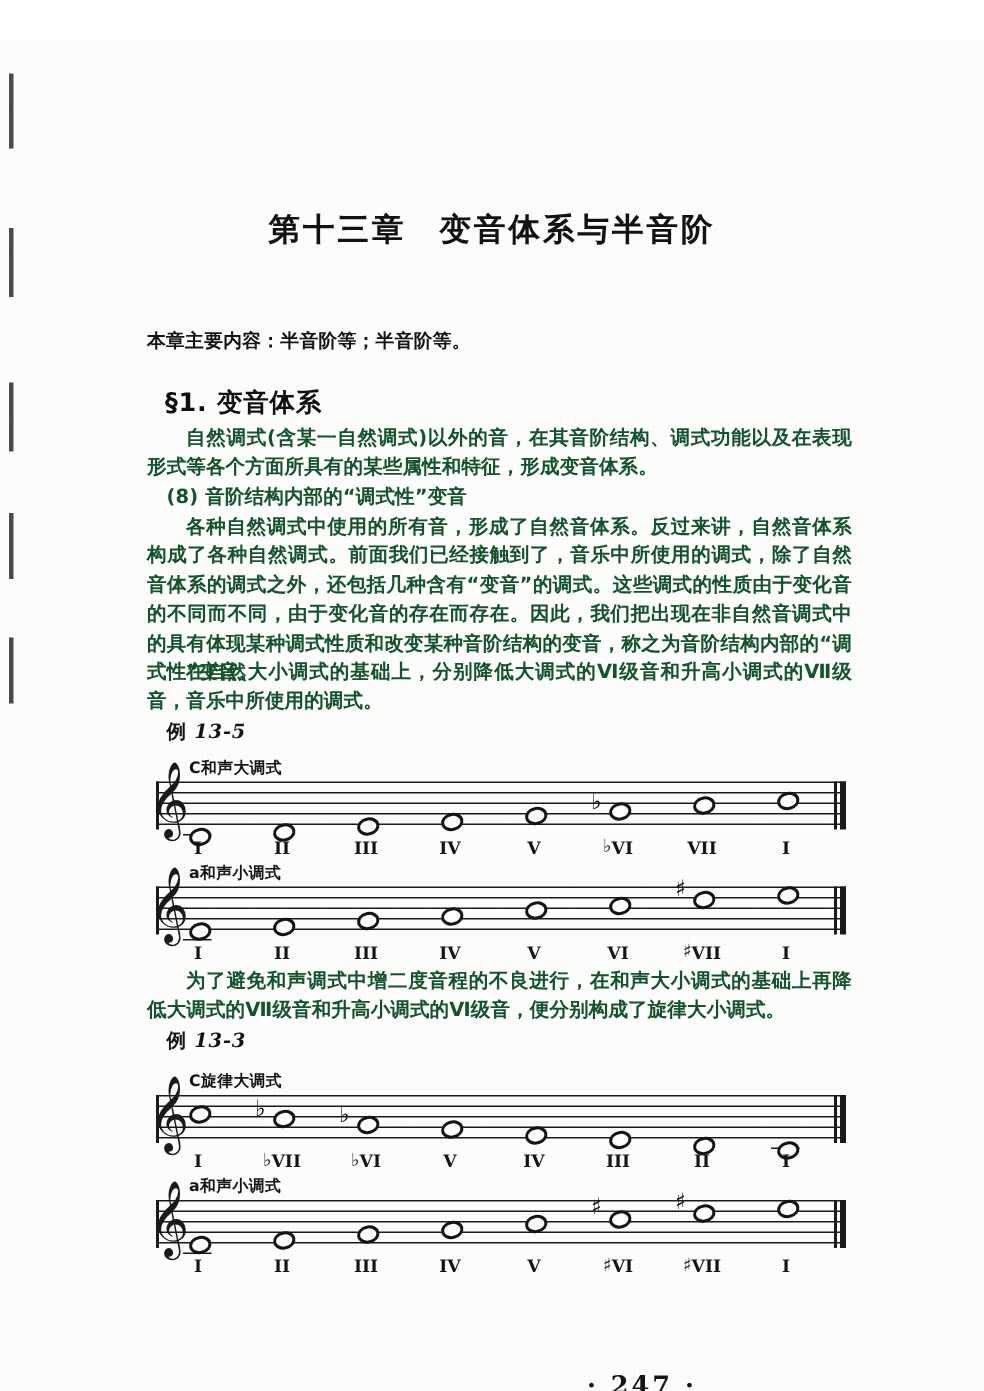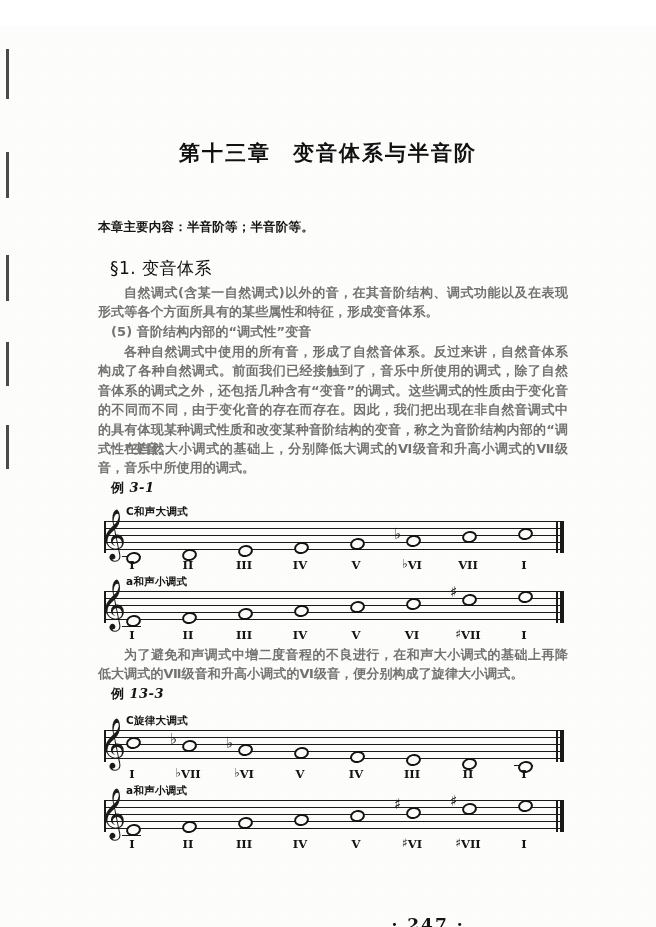--- a/index.html
+++ b/index.html
@@ -61,32 +61,32 @@
     font-weight: bold;
     color: #141414;
     letter-spacing: 0.2px;
   }
 
   .sec-head {
     position: absolute;
     left: 110px;
     top: 230px;
     font-size: 17px;
-    font-weight: normal;
+    font-weight: bold;
     color: #101010;
     letter-spacing: 0.5px;
   }
 
   .para {
     position: absolute;
     left: 98px;
     width: 470px;
     font-size: 13px;
     line-height: 19.4px;
-    color: #737373;
+    color: #14532d;
     text-align: justify;
     text-justify: inter-character;
     font-weight: bold;
     letter-spacing: 0.1px;
   }
   .indent2 { text-indent: 26px; }
   .indent1 { text-indent: 13px; }
 
   .ex-label {
     position: absolute;
@@ -208,27 +208,27 @@
 
     <div class="chapter-title">
       <span>第十三章</span><span class="gap"></span><span>变音体系与半音阶</span>
     </div>
 
     <div class="intro">本章主要内容：半音阶等；半音阶等。</div>
 
     <div class="sec-head">§1. 变音体系</div>
 
     <div class="para indent2" style="top:256px;">自然调式(含某一自然调式)以外的音，在其音阶结构、调式功能以及在表现形式等各个方面所具有的某些属性和特征，形成变音体系。</div>
-    <div class="para indent1" style="top:295px;">(5) 音阶结构内部的“调式性”变音</div>
+    <div class="para indent1" style="top:295px;">(8) 音阶结构内部的“调式性”变音</div>
     <div class="para indent2" style="top:315px;">各种自然调式中使用的所有音，形成了自然音体系。反过来讲，自然音体系构成了各种自然调式。前面我们已经接触到了，音乐中所使用的调式，除了自然音体系的调式之外，还包括几种含有“变音”的调式。这些调式的性质由于变化音的不同而不同，由于变化音的存在而存在。因此，我们把出现在非自然音调式中的具有体现某种调式性质和改变某种音阶结构的变音，称之为音阶结构内部的“调式性”变音。</div>
     <div class="para indent2" style="top:412px;">在自然大小调式的基础上，分别降低大调式的Ⅵ级音和升高小调式的Ⅶ级音，音乐中所使用的调式。</div>
 
     <div class="ex-label" style="top:452px;">
       <span>例</span>
-      <span class="num">3-1</span>
+      <span class="num">13-5</span>
     </div>
 
     <div class="system" style="left:104px; top:478px; width:460px; height:70px;">
       <div class="sys-name">C和声大调式</div>
       <div class="staff">
         <div class="line" style="top:0px;"></div>
         <div class="line" style="top:7px;"></div>
         <div class="line" style="top:14px;"></div>
         <div class="line" style="top:21px;"></div>
         <div class="line" style="top:28px;"></div>

